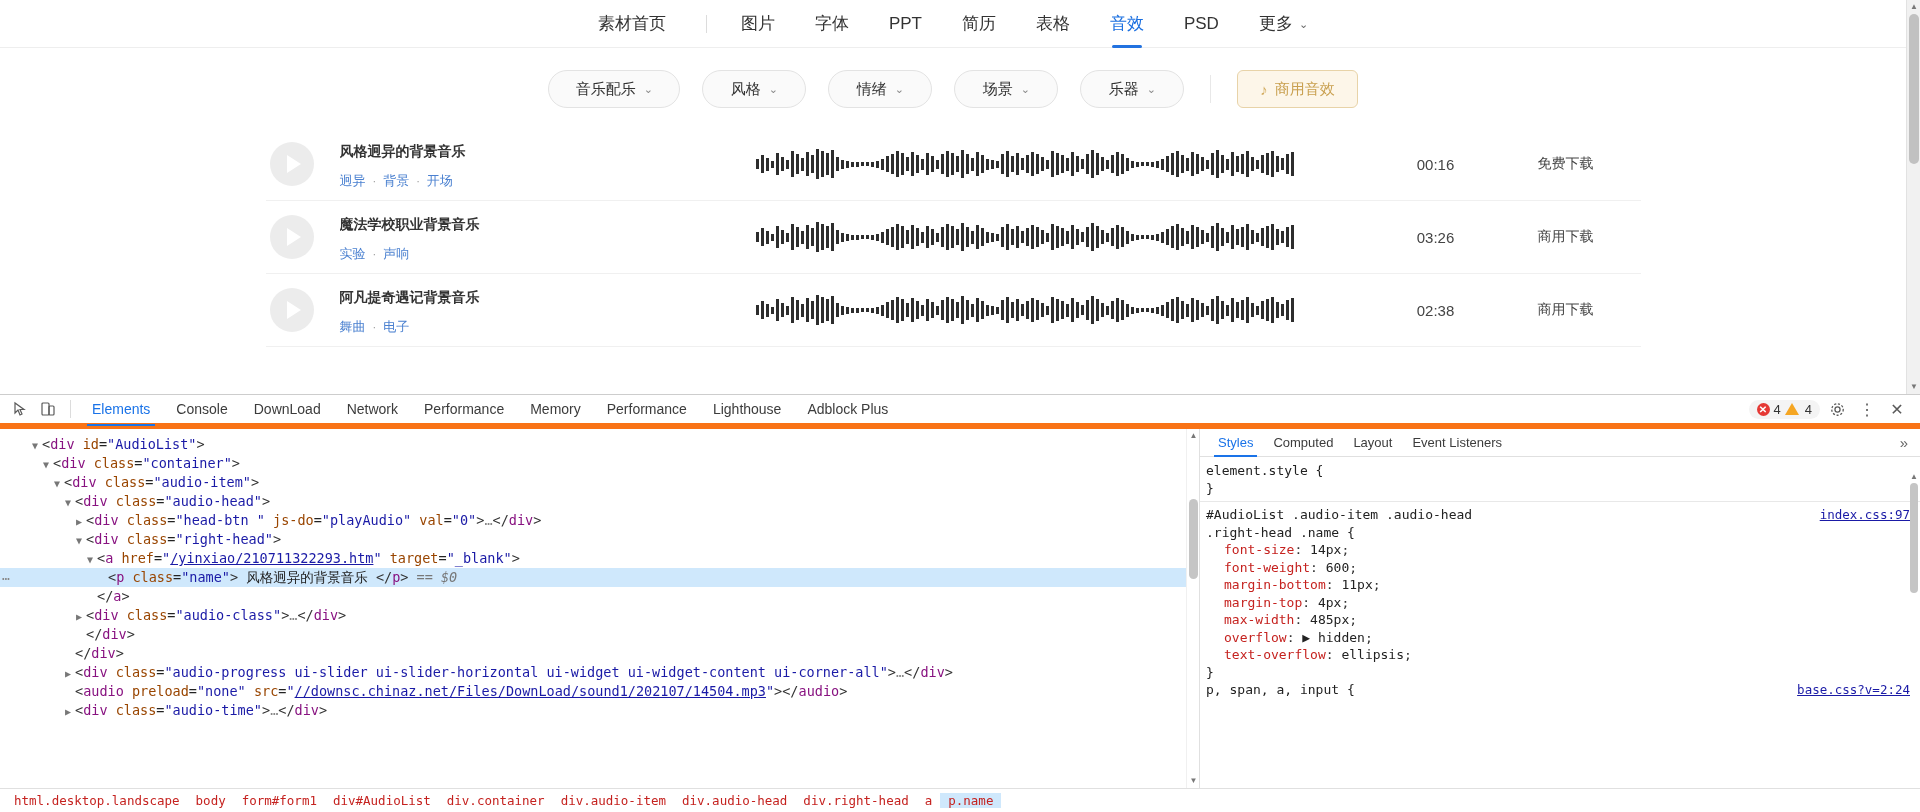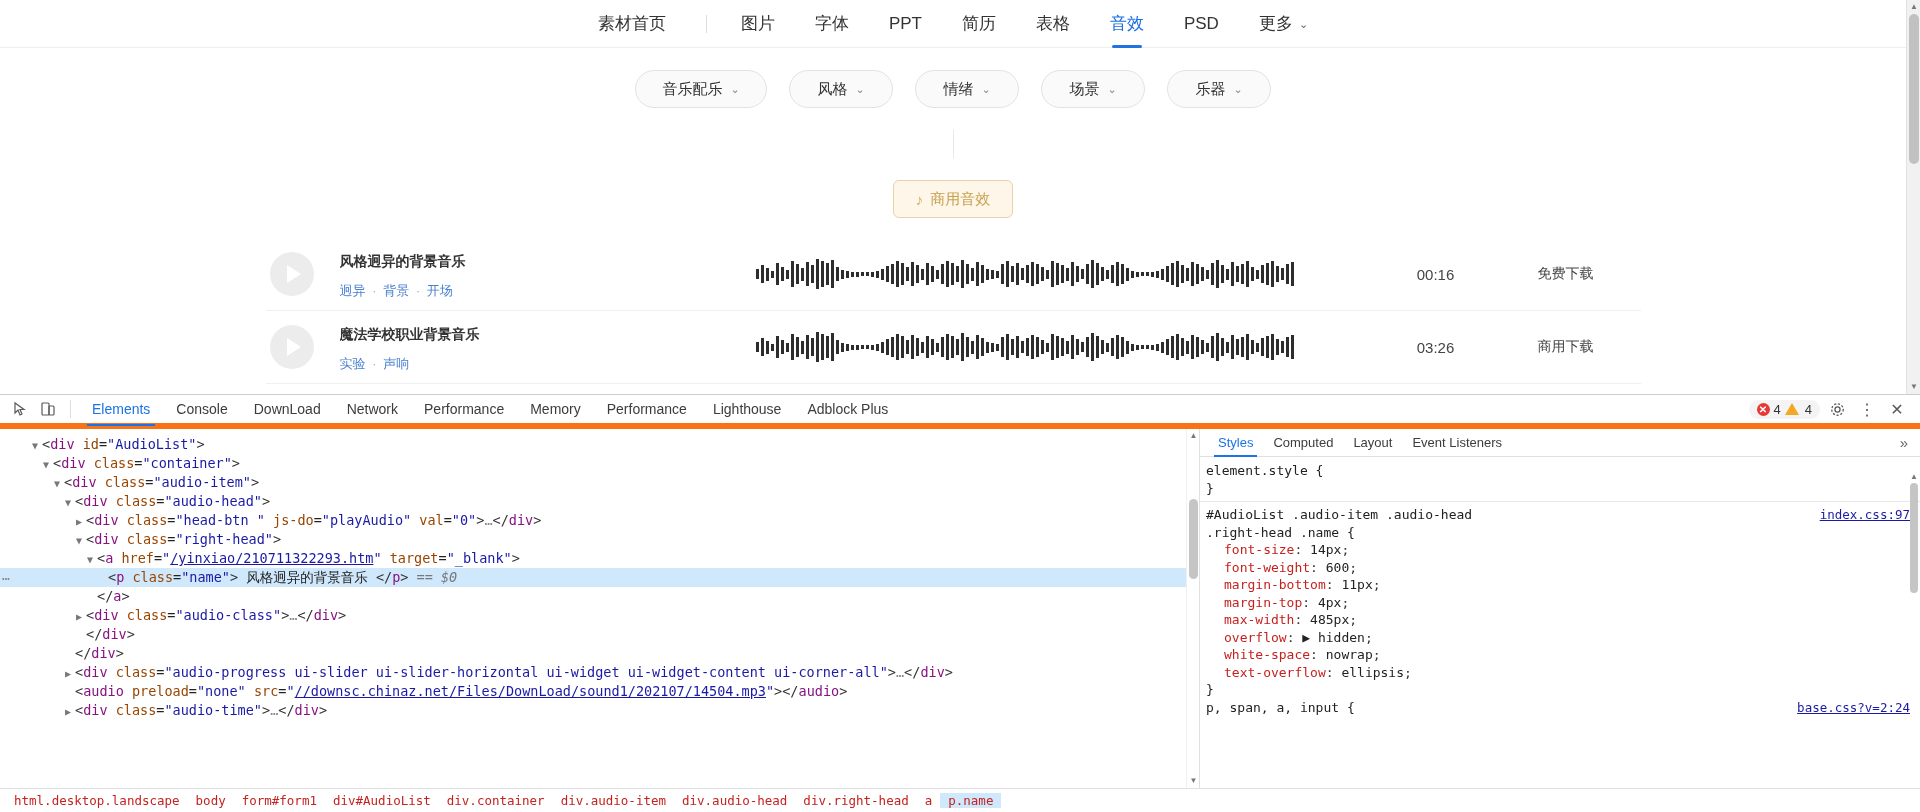--- a/index.html
+++ b/index.html
@@ -66,21 +66,20 @@
     vertical-align: middle;
   }
 
   
   .filter-row {
     display: flex;
     align-items: center;
     justify-content: center;
     padding: 22px 0 20px 0;
     gap: 22px;
-    flex-direction: column;
   }
   .filter-chip {
     height: 38px;
     min-width: 104px;
     padding: 0 22px;
     border: 1px solid #e3e3e3;
     border-radius: 19px;
     background: #fafafa;
     color: #333;
     font-size: 15px;
@@ -943,21 +942,20 @@
             <div class="sel-text">#AudioList .audio-item .audio-head .right-head .name {</div>
             <div class="src-link">index.css:97</div>
           </div>
           <div id="style-props">
               <div class="prop"><span class="pname">font-size</span><span class="punc">: </span><span class="pval">14px</span><span class="punc">;</span></div>
               <div class="prop"><span class="pname">font-weight</span><span class="punc">: </span><span class="pval">600</span><span class="punc">;</span></div>
               <div class="prop"><span class="pname">margin-bottom</span><span class="punc">: </span><span class="pval">11px</span><span class="punc">;</span></div>
               <div class="prop"><span class="pname">margin-top</span><span class="punc">: </span><span class="pval">4px</span><span class="punc">;</span></div>
               <div class="prop"><span class="pname">max-width</span><span class="punc">: </span><span class="pval">485px</span><span class="punc">;</span></div>
               <div class="prop"><span class="pname">overflow</span><span class="punc">: </span><span class="pval">▶ hidden</span><span class="punc">;</span></div>
-              <div class="prop"><span class="pname">white-space</span><span class="punc">: </span><span class="pval">nowrap</span><span class="punc">;</span></div>
               <div class="prop"><span class="pname">text-overflow</span><span class="punc">: </span><span class="pval">ellipsis</span><span class="punc">;</span></div>
             </div>
           <div>}</div>
         </div>
         <div class="rule-head" style="padding:0 10px 0 6px;">
           <div class="sel-text">p, span, a, input {</div>
           <div class="src-link">base.css?v=2:24</div>
         </div>
       </div>
 

